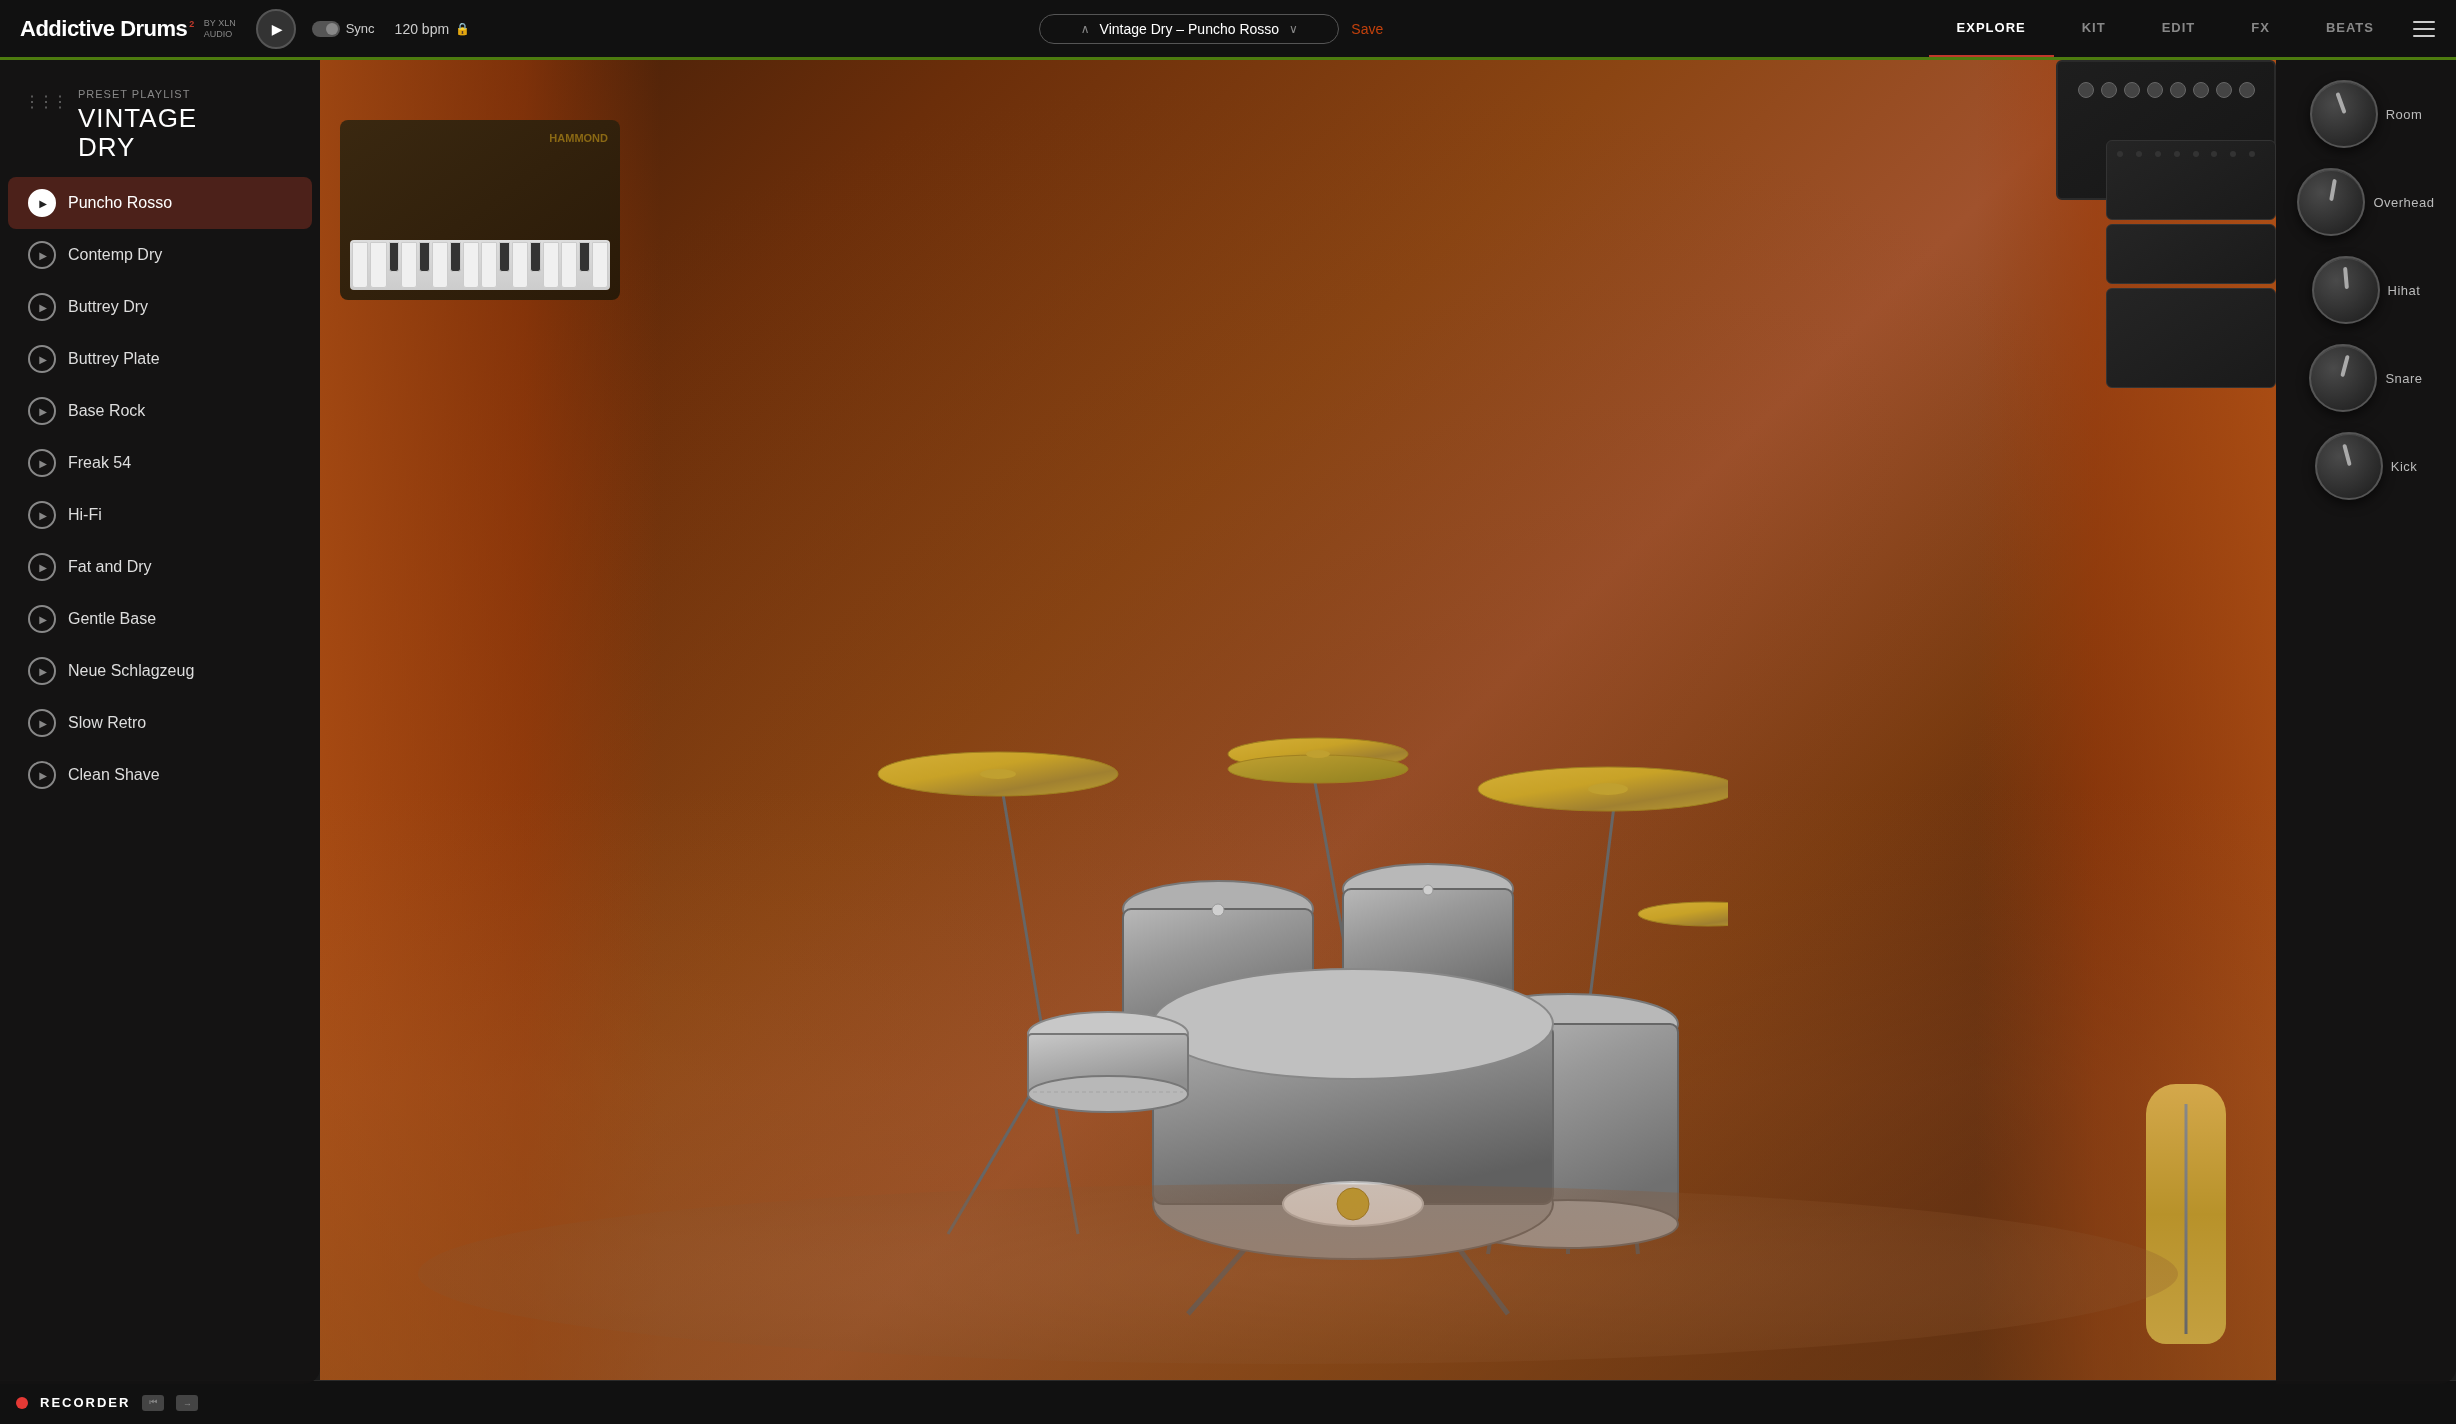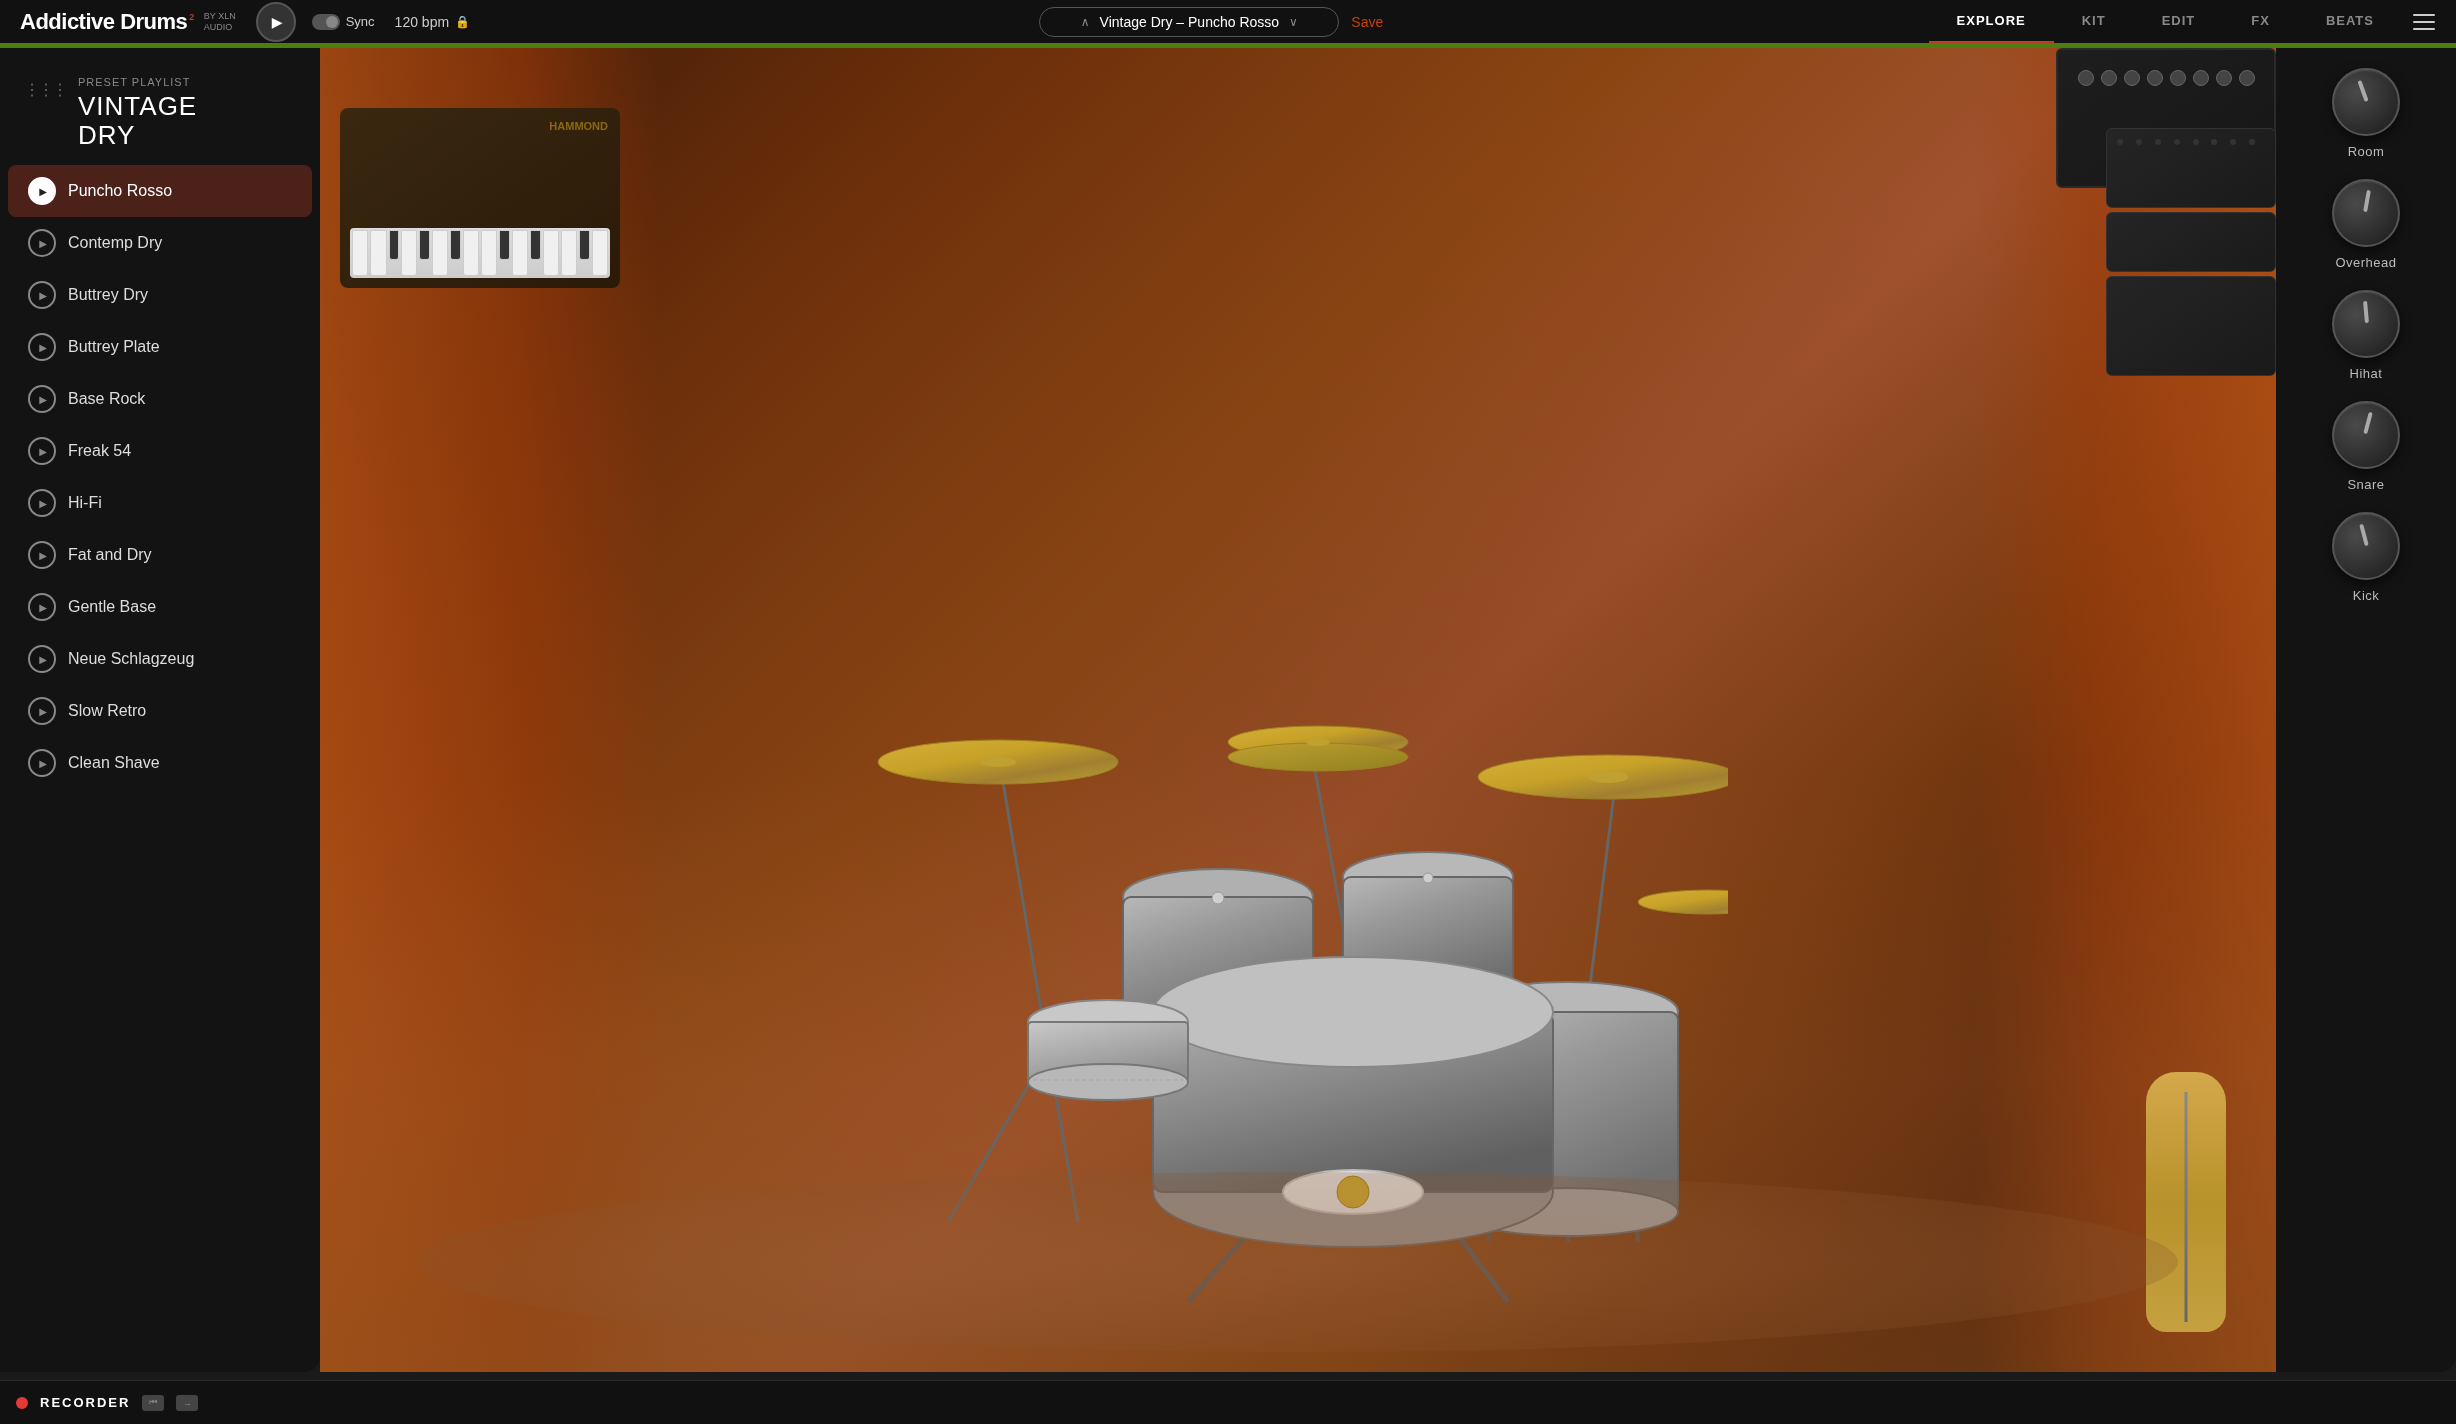--- a/index.html
+++ b/index.html
@@ -7,25 +7,25 @@
       width: 2456px;
       height: 1424px;
       background: #1a1a1a;
       font-family: 'Arial', sans-serif;
       overflow: hidden;
       color: #fff;
     }
 
     
     #toolbar {
-      height: 48px;
+      height: 60px;
       background: #111;
       display: flex;
       align-items: center;
-      border-bottom: 5px solid #4d7c0f;
+      border-bottom: 3px solid #4d7c0f;
       position: relative;
       z-index: 10;
     }
 
     #logo-area {
       display: flex;
       align-items: center;
       padding: 0 20px;
       min-width: 220px;
     }
@@ -334,21 +334,21 @@
       flex-direction: column;
       align-items: center;
       gap: 20px;
       position: relative;
       z-index: 5;
       flex-shrink: 0;
     }
 
     .knob-section {
       display: flex;
-      flex-direction: column;
+      flex-direction: row;
       align-items: center;
       gap: 8px;
     }
 
     .knob {
       width: 68px;
       height: 68px;
       border-radius: 50%;
       background: radial-gradient(circle at 35% 35%, #4a4a4a, #1a1a1a);
       border: 2px solid #555;

